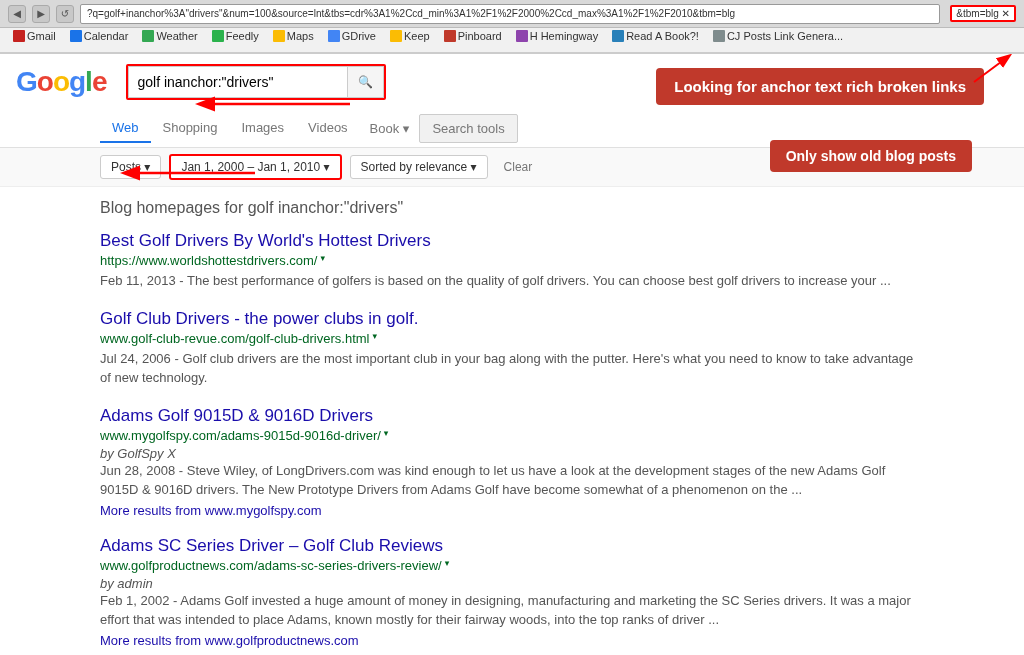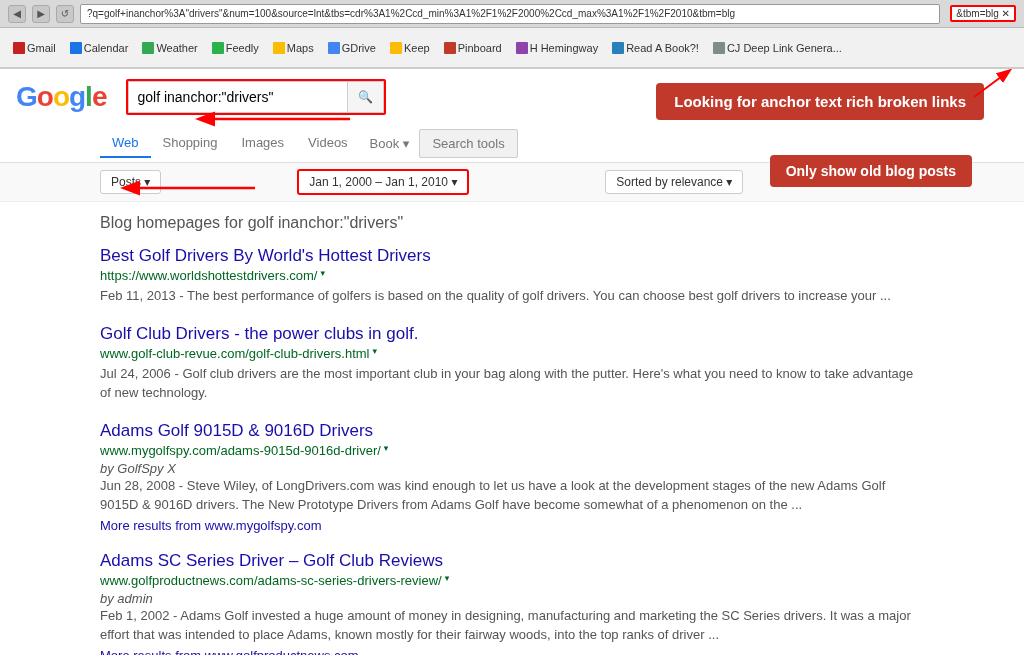--- a/index.html
+++ b/index.html
@@ -6,21 +6,21 @@
     body { font-family: Arial, sans-serif; font-size: 13px; background: #fff; color: #333; width: 1024px; height: 655px; overflow: hidden; }
 
     
     .browser-chrome { background: #e8e8e8; border-bottom: 1px solid #ccc; }
     .browser-titlebar { background: #d9d9d9; height: 28px; display: flex; align-items: center; padding: 0 8px; gap: 6px; border-bottom: 1px solid #bbb; }
     .nav-btn { width: 18px; height: 18px; border-radius: 3px; background: #c8c8c8; border: 1px solid #aaa; cursor: pointer; display: flex; align-items: center; justify-content: center; font-size: 10px; color: #555; }
     .address-bar { flex: 1; height: 20px; background: #fff; border: 1px solid #999; border-radius: 2px; padding: 0 6px; font-size: 10px; color: #333; overflow: hidden; white-space: nowrap; text-overflow: ellipsis; }
     .tbm-badge { background: #fff; border: 2px solid red; border-radius: 2px; padding: 1px 4px; font-size: 10px; color: #333; margin-left: 4px; }
 
     
-    .bookmarks-bar { height: 40px; display: flex; align-items: center; padding: 0 8px; gap: 4px; font-size: 11px; border-bottom: 1px solid #ccc; background: #f1f1f1; }
+    .bookmarks-bar { height: 25px; display: flex; align-items: flex-start; padding: 0 8px; gap: 4px; font-size: 11px; border-bottom: 1px solid #ccc; background: #f1f1f1; }
     .bookmark-item { display: flex; align-items: center; gap: 2px; padding: 2px 5px; cursor: pointer; border-radius: 2px; color: #333; font-size: 11px; white-space: nowrap; }
     .bk-icon { width: 12px; height: 12px; display: inline-block; border-radius: 1px; }
     .bk-gmail { background: #c5221f; }
     .bk-calendar { background: #1a73e8; }
     .bk-weather { background: #34a853; }
     .bk-feedly { background: #2bb24c; }
     .bk-maps { background: #fbbc04; }
     .bk-gdrive { background: #4285f4; }
     .bk-keep { background: #fbbc04; }
     .bk-pinboard { background: #c0392b; }
@@ -111,21 +111,21 @@
     <div class="bookmark-item">
       <span class="bk-icon bk-hemingway"></span>
       <span>H Hemingway</span>
     </div>
     <div class="bookmark-item">
       <span class="bk-icon bk-read"></span>
       <span>Read A Book?!</span>
     </div>
     <div class="bookmark-item">
       <span class="bk-icon bk-deeplink"></span>
-      <span>CJ Deep Link Genera...</span>
+      <span>CJ Posts Link Genera...</span>
     </div>
   </div>
 </div>
 
 <div class="google-page" style="position:relative;">
 
   <div class="google-header">
     <div class="google-logo">
       <span style="color:#4285f4">G</span><span style="color:#ea4335">o</span><span style="color:#fbbc04">o</span><span style="color:#4285f4">g</span><span style="color:#34a853">l</span><span style="color:#ea4335">e</span>
     </div>
@@ -157,21 +157,21 @@
 
   <div class="nav-tabs">
     <div class="nav-tab active">Web</div>
     <div class="nav-tab">Shopping</div>
     <div class="nav-tab">Images</div>
     <div class="nav-tab">Videos</div>
     <div class="more-btn">Book ▾</div>
     <div class="search-tools-btn">Search tools</div>
   </div>
 
-  <div class="search-options" style="position:relative;justify-content:space-between;">
+  <div class="search-options" style="position:relative;">
     <div class="filter-btn">
       <span>Posts ▾</span>
     </div>
     <div class="filter-btn highlighted">
       <span>Jan 1, 2000 – Jan 1, 2010 ▾</span>
     </div>
     <div class="filter-btn">
       <span>Sorted by relevance ▾</span>
     </div>
     <div class="clear-btn">Clear</div>

